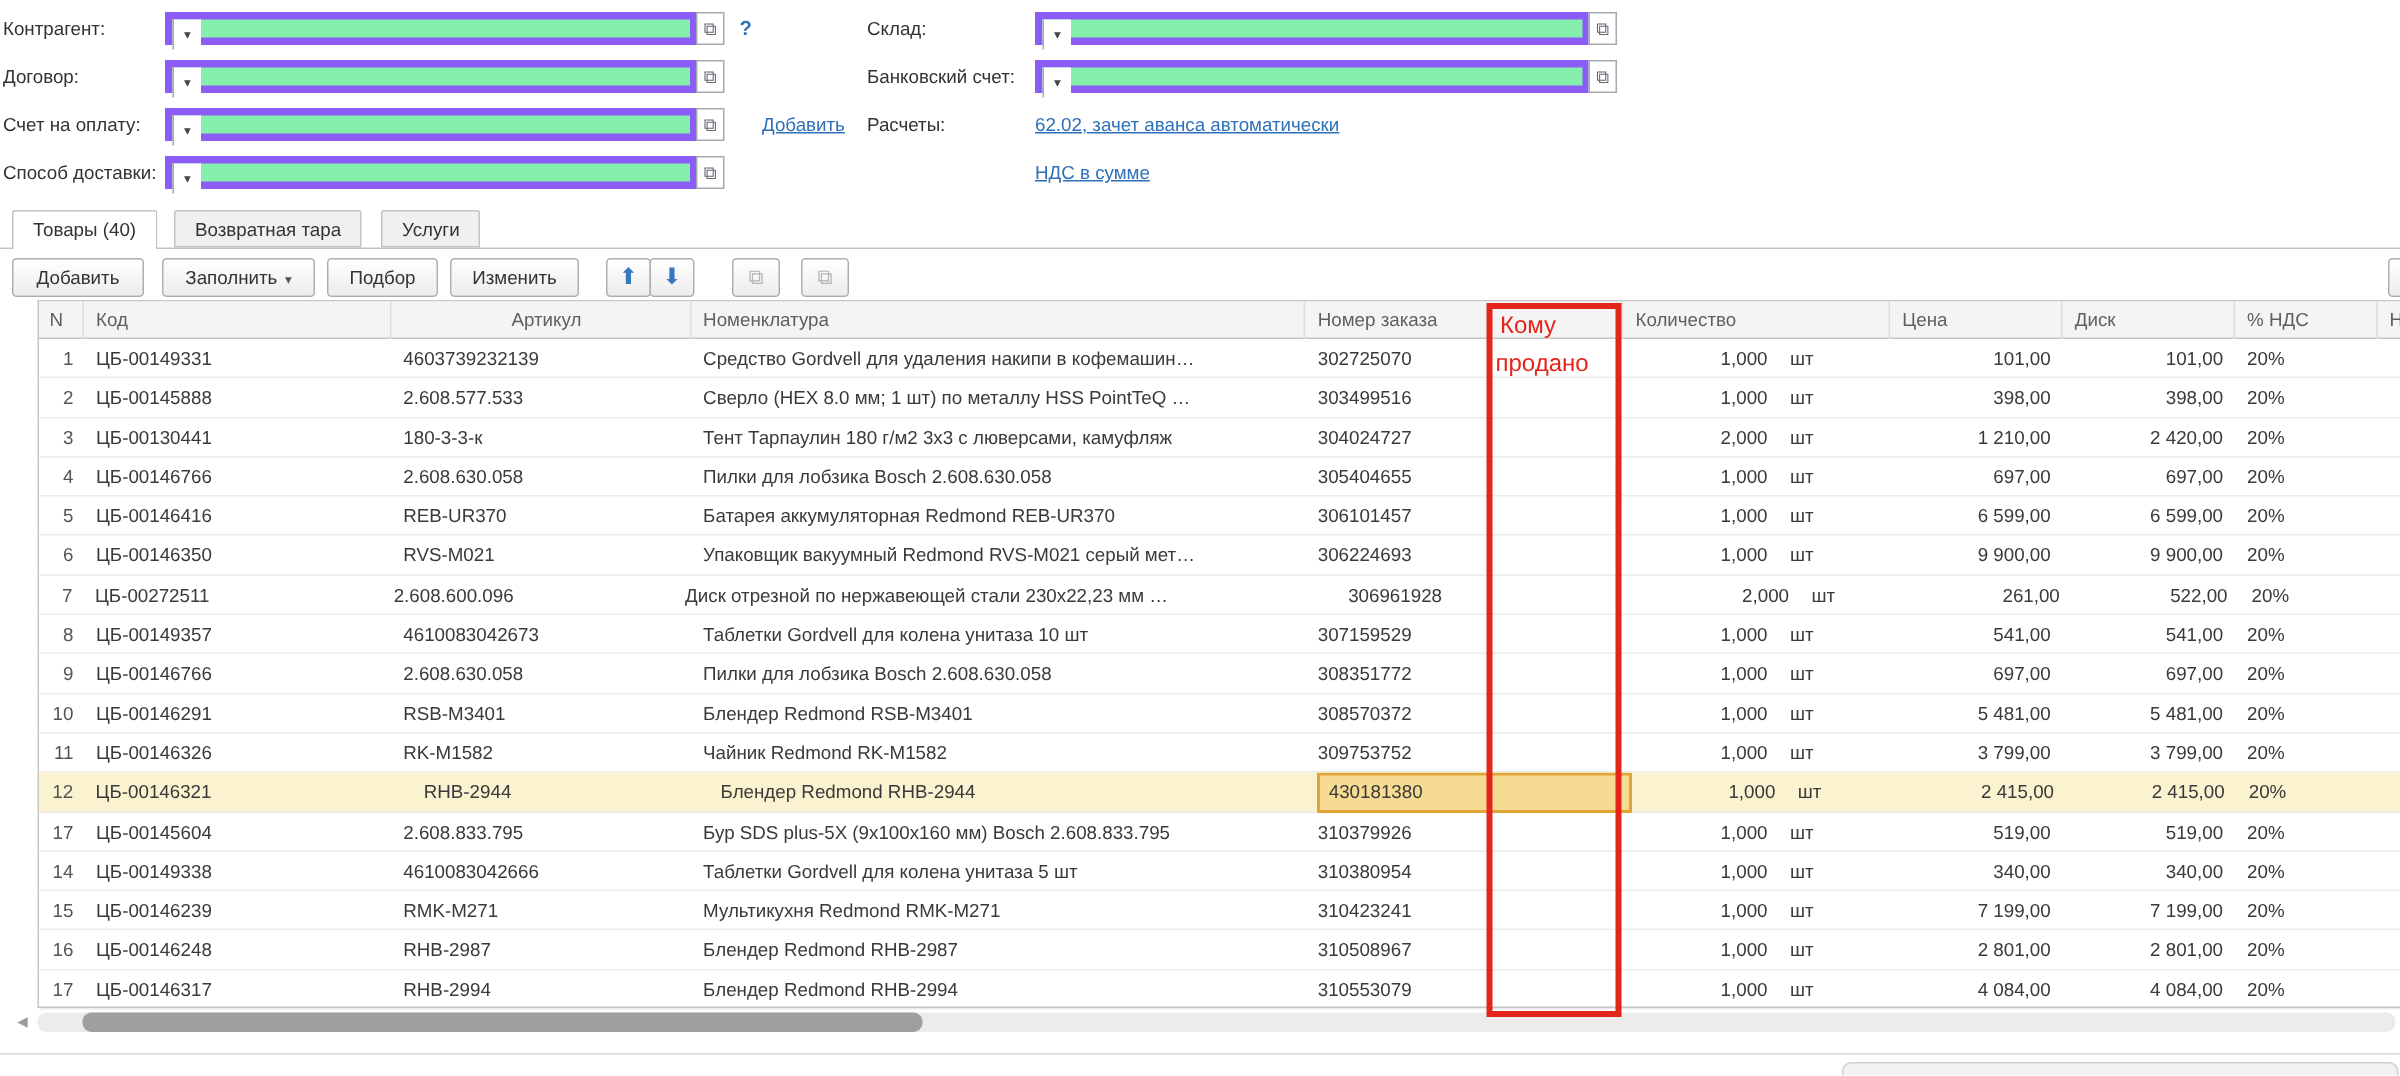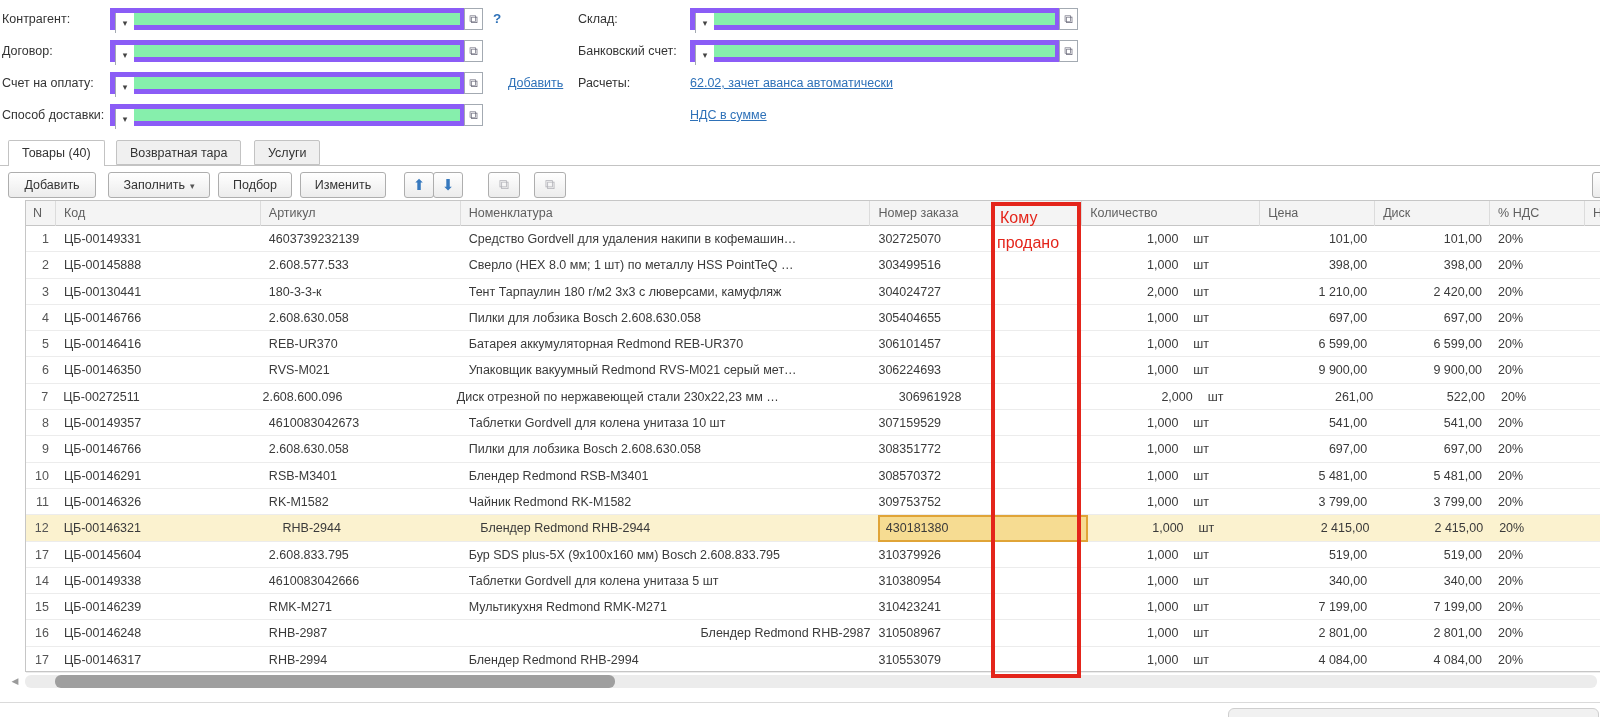--- a/index.html
+++ b/index.html
@@ -140,21 +140,21 @@
       <div class="tbtn arrowbtn" style="left: 433px; width: 30px;">⬇</div>
       <div class="tbtn iconbtn" style="left: 488px; width: 32px;">⧉</div>
       <div class="tbtn iconbtn" style="left: 534px; width: 32px;">⧉</div>
     </div>
   <div class="morebtn"></div>
 
   <div class="grid" id="grid">
       <div class="ghead">
         <div class="hcell" style="width: 30px; padding-left: 7px;">N</div>
         <div class="hcell" style="width: 205px;">Код</div>
-        <div class="hcell" style="width: 200px;">Артикул</div>
+        <div class="hcell" style="width: 200px; text-align: center;">Артикул</div>
         <div class="hcell" style="width: 410px;">Номенклатура</div>
         <div class="hcell" style="width: 212px;">Номер заказа</div>
         <div class="hcell" style="width: 178px;">Количество</div>
         <div class="hcell" style="width: 115px;">Цена</div>
         <div class="hcell" style="width: 115px;">Диск</div>
         <div class="hcell" style="width: 95px;">% НДС</div>
         <div class="hcell" style="width: 15px;">Н</div>
       </div>
       <div class="trow">
         <div class="cell c-n" style="width: 30px;">1</div>
@@ -333,21 +333,21 @@
         <div class="cell" style="width: 178px;"><span class="qnum">1,000</span><span class="qunit">шт</span></div>
         <div class="cell r" style="width: 115px;">7 199,00</div>
         <div class="cell r" style="width: 115px;">7 199,00</div>
         <div class="cell pl" style="width: 95px;">20%</div>
         <div class="cell" style="width: 15px;"></div>
       </div>
       <div class="trow">
         <div class="cell c-n" style="width: 30px;">16</div>
         <div class="cell pl" style="width: 205px;">ЦБ-00146248</div>
         <div class="cell pl" style="width: 200px;">RHB-2987</div>
-        <div class="cell pl name" style="width: 410px; text-align: right;">Блендер Redmond RHB-2987</div>
+        <div class="cell pl name" style="width: 410px;">Блендер Redmond RHB-2987</div>
         <div class="cell pl" style="width: 212px;">310508967</div>
         <div class="cell" style="width: 178px;"><span class="qnum">1,000</span><span class="qunit">шт</span></div>
         <div class="cell r" style="width: 115px;">2 801,00</div>
         <div class="cell r" style="width: 115px;">2 801,00</div>
         <div class="cell pl" style="width: 95px;">20%</div>
         <div class="cell" style="width: 15px;"></div>
       </div>
       <div class="trow">
         <div class="cell c-n" style="width: 30px;">17</div>
         <div class="cell pl" style="width: 205px;">ЦБ-00146317</div>

